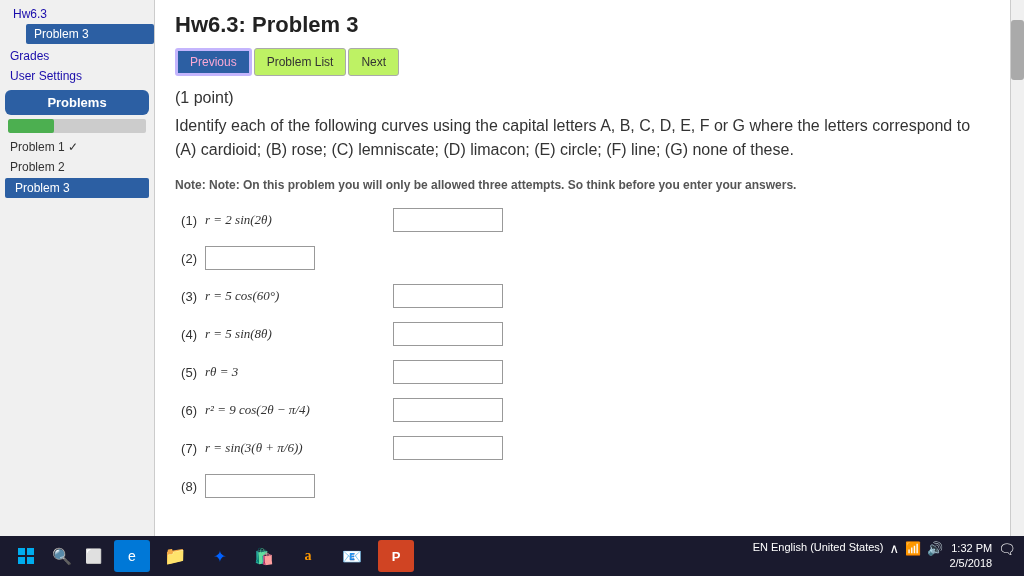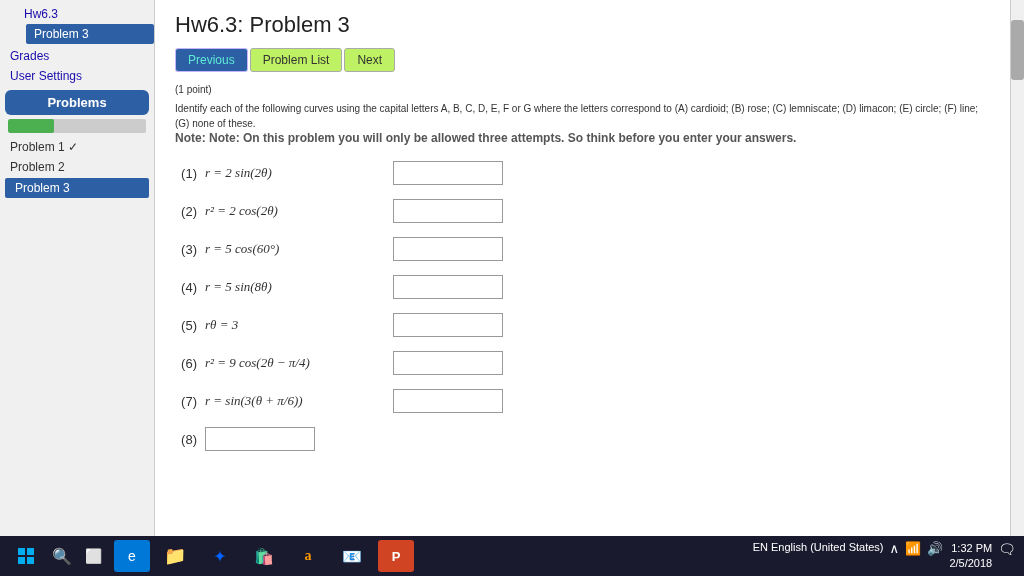--- a/index.html
+++ b/index.html
@@ -76,42 +76,42 @@
     }
     .scrollbar-thumb {
       width: 100%;
       height: 60px;
       background: #aaa;
       border-radius: 3px;
       position: absolute;
       top: 20px;
     }
 
-    h1 { font-size: 22px; font-weight: normal; margin-bottom: 10px; color: #222; }
+    h1 { font-size: 22px; font-weight: bold; margin-bottom: 10px; color: #222; }
 
     .nav-buttons { display: flex; gap: 2px; margin-bottom: 10px; }
     .nav-btn {
       padding: 4px 12px;
       font-size: 12px;
-      border: 1px solid #c4b5fd;
+      border: 3px solid #c4b5fd;
       background: #2c5fa3;
-      color: #5eead4;
+      color: #f9a8d4;
       cursor: pointer;
       border-radius: 3px;
     }
     .nav-btn.secondary {
       background: #bef264;
       color: #333;
       border: 1px solid #aaa;
     }
 
     .problem-description {
-      font-size: 10px;
-      color: #333;
-      margin-bottom: 0;
+      font-size: 16px;
+      color: #333;
+      margin-bottom: 16px;
       line-height: 1.5;
     }
 
     .note-text {
       font-size: 12px;
       color: #555;
       margin-bottom: 16px;
     }
     .note-text span { font-weight: bold; }
 
@@ -212,21 +212,21 @@
 
     
     .math { font-style: italic; font-family: 'Times New Roman', serif; }
   </style>
 </head>
 <body>
 
 <div class="main-wrapper">
 
   <div class="sidebar">
-    <a class="sidebar-link" style="padding-left:24px;">Hw6.3</a>
+    <a class="sidebar-link" style="padding-left:13px;">Hw6.3</a>
     <div style="padding-left:26px;">
       <div style="display:block; padding:3px 8px; background:#2c5fa3; color:white; font-size:12px; border-radius:2px; margin-bottom:2px;">Problem 3</div>
     </div>
     <a class="sidebar-link">Grades</a>
     <a class="sidebar-link">User Settings</a>
 
     <button class="sidebar-section-btn">Problems</button>
 
     <div class="progress-bar-container">
       <div class="progress-bar-fill" style="width:33%;"></div>
@@ -259,21 +259,20 @@
     <div>
 
       <div class="problem-row">
         <span class="problem-num">(1)</span>
         <span class="problem-formula math"><i>r</i> = 2 sin(2<i>θ</i>)</span>
         <input class="problem-input" type="text" value="" style="">
       </div>
 
       <div class="problem-row">
         <span class="problem-num">(2)</span>
-        <span class="problem-formula math"><i>r</i>² = 2 cos(2<i>θ</i>)</span>
         <input class="problem-input" type="text" value="" style="">
       </div>
 
       <div class="problem-row">
         <span class="problem-num">(3)</span>
         <span class="problem-formula math"><i>r</i> = 5 cos(60°)</span>
         <input class="problem-input" type="text" value="" style="">
       </div>
 
       <div class="problem-row">

